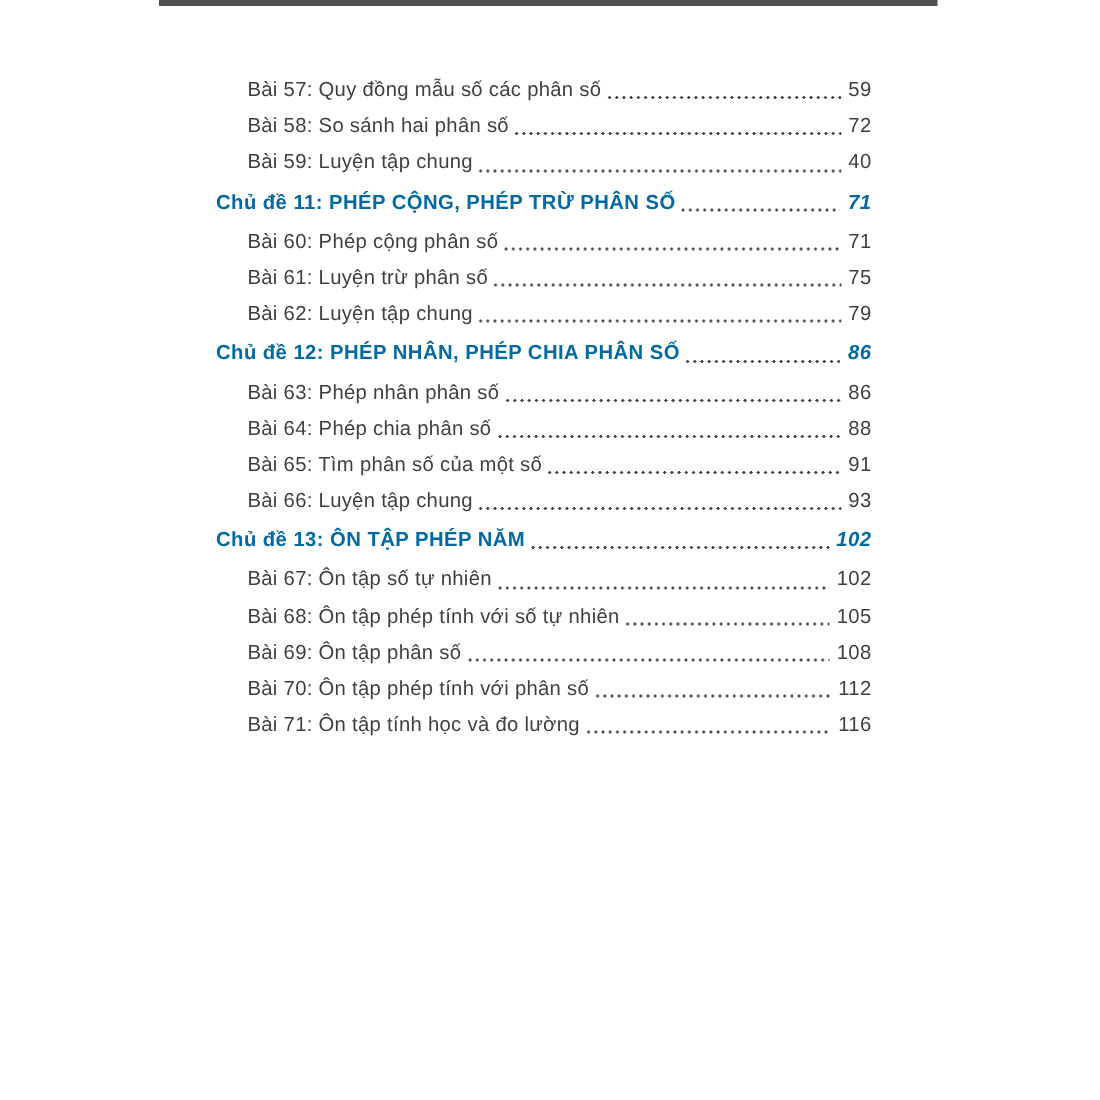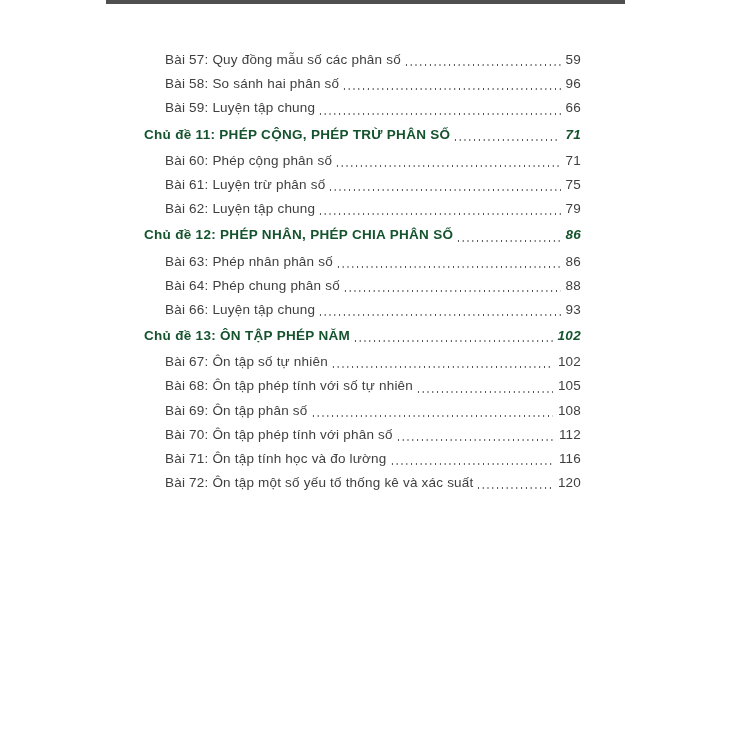--- a/index.html
+++ b/index.html
@@ -39,21 +39,21 @@
   }
   .row .label,
   .row .pagenum {
     line-height: 24.2px;
     white-space: nowrap;
   }
   .row.lesson { padding-left: 21px; }
   .row.chapter {
     margin: 2px 0;
     font-weight: bold;
-    color: #14532d;
+    color: #0369a1;
     letter-spacing: 0.3px;
   }
   .row.chapter .pagenum {
     font-style: italic;
   }
   .leader {
     flex: 1;
     position: relative;
     min-width: 12px;
     margin: 0 5px 0 3px;
@@ -89,27 +89,27 @@
   <div class="toc">
   <div class="row lesson">
     <span class="label">Bài 57: Quy đồng mẫu số các phân số</span>
     <span class="leader"></span>
     <span class="pagenum">59</span>
   </div>
 
   <div class="row lesson">
     <span class="label">Bài 58: So sánh hai phân số</span>
     <span class="leader"></span>
-    <span class="pagenum">96</span>
+    <span class="pagenum">72</span>
   </div>
 
   <div class="row lesson">
     <span class="label">Bài 59: Luyện tập chung</span>
     <span class="leader"></span>
-    <span class="pagenum">66</span>
+    <span class="pagenum">40</span>
   </div>
 
   <div class="row chapter">
     <span class="label">Chủ đề 11: PHÉP CỘNG, PHÉP TRỪ PHÂN SỐ</span>
     <span class="leader"></span>
     <span class="pagenum">71</span>
   </div>
 
   <div class="row lesson">
     <span class="label">Bài 60: Phép cộng phân số</span>
@@ -135,25 +135,30 @@
     <span class="pagenum">86</span>
   </div>
 
   <div class="row lesson">
     <span class="label">Bài 63: Phép nhân phân số</span>
     <span class="leader"></span>
     <span class="pagenum">86</span>
   </div>
 
   <div class="row lesson">
-    <span class="label">Bài 64: Phép chung phân số</span>
+    <span class="label">Bài 64: Phép chia phân số</span>
     <span class="leader"></span>
     <span class="pagenum">88</span>
   </div>
 
+  <div class="row lesson">
+    <span class="label">Bài 65: Tìm phân số của một số</span>
+    <span class="leader"></span>
+    <span class="pagenum">91</span>
+  </div>
 
   <div class="row lesson">
     <span class="label">Bài 66: Luyện tập chung</span>
     <span class="leader"></span>
     <span class="pagenum">93</span>
   </div>
 
   <div class="row chapter">
     <span class="label">Chủ đề 13: ÔN TẬP PHÉP NĂM</span>
     <span class="leader"></span>
@@ -183,22 +188,17 @@
     <span class="leader"></span>
     <span class="pagenum">112</span>
   </div>
 
   <div class="row lesson">
     <span class="label">Bài 71: Ôn tập tính học và đo lường</span>
     <span class="leader"></span>
     <span class="pagenum">116</span>
   </div>
 
-  <div class="row lesson">
-    <span class="label">Bài 72: Ôn tập một số yếu tố thống kê và xác suất</span>
-    <span class="leader"></span>
-    <span class="pagenum">120</span>
-  </div>
 
 </div>
 
   <div class="footer-num">130</div>
 </div>
 
 </body></html>

